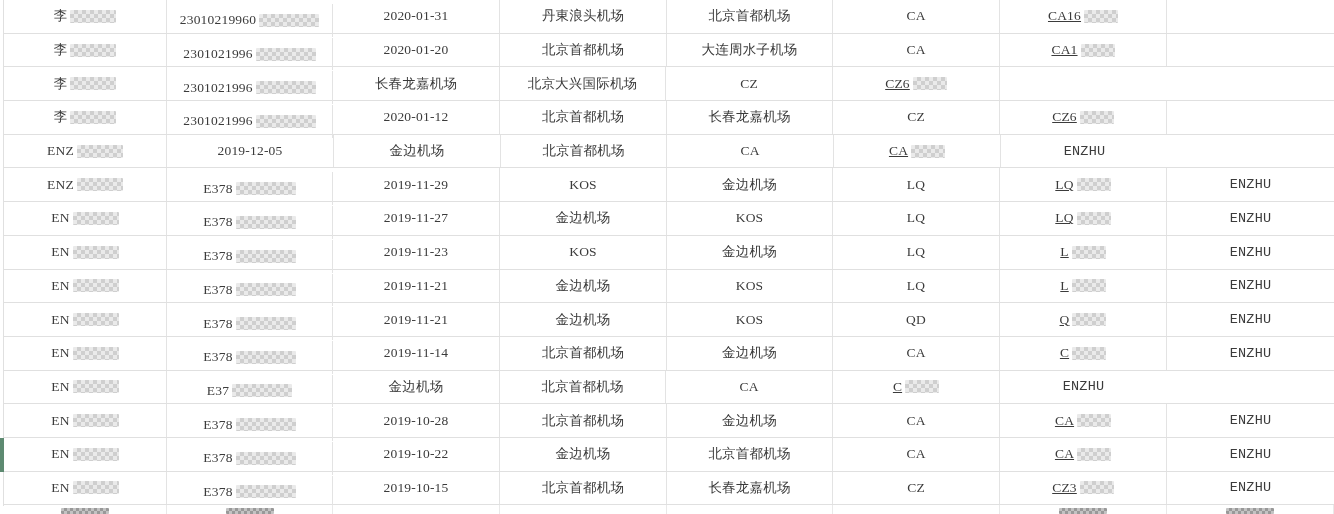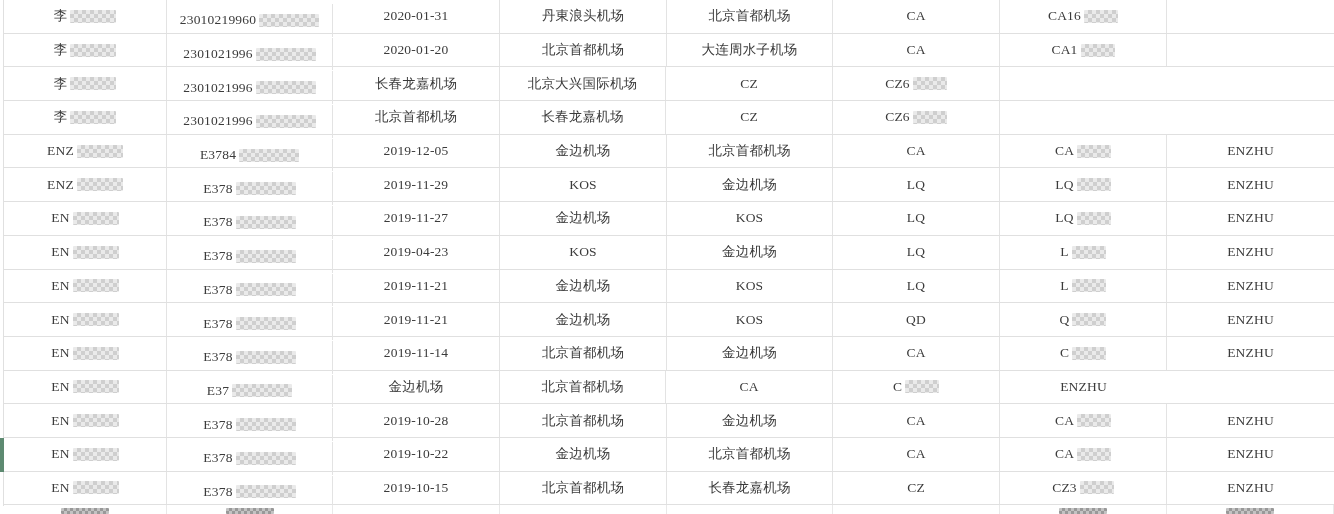--- a/index.html
+++ b/index.html
@@ -24,21 +24,21 @@
   }
   .row.partial{height:8.5px;border-bottom:none;align-items:flex-end;}
   .cell{
     box-sizing:border-box;height:100%;
     display:flex;align-items:center;justify-content:center;
     border-right:1px solid #e3e3e3;
     font-size:13.5px;letter-spacing:.2px;white-space:nowrap;overflow:hidden;
   }
   .row.partial .cell{border-right:1px solid #e9e9e9;align-items:flex-end;}
   .c0{width:163px;}.c1{width:166px;margin-top:8px;}.c2{width:167px;text-align:center;}.c3{width:167px;}
-  .c4{width:166px;}.c5{width:167px;}.c6{width:167px;}.c7{width:167px;border-right:none;}
+  .c4{width:166px;}.c5{width:167px;}.c6{width:167px;text-decoration:underline;}.c7{width:167px;border-right:none;font-family:Liberation Mono, monospace;}
   .txt{display:inline-block;vertical-align:middle;}
   .blur{
     display:inline-block;vertical-align:middle;height:13px;margin-left:3px;
     border-radius:1px;opacity:.85;
     background-image:
       linear-gradient(45deg,#c7c7c7 25%,transparent 25%,transparent 75%,#c7c7c7 75%),
       linear-gradient(45deg,#c7c7c7 25%,#e7e7e7 25%,#e7e7e7 75%,#c7c7c7 75%);
     background-size:8px 8px;background-position:0 0,4px 4px;
   }
   .b-name{width:46px;}
@@ -139,44 +139,43 @@
       </div>
       <div class="row">
         <div class="cell c0">
           <span class="txt">李</span>
           <span class="blur b-name"></span>
         </div>
         <div class="cell c1">
           <span class="txt">2301021996</span>
           <span class="blur b-id"></span>
         </div>
+        <div class="cell c2">
+          <span class="txt">2020-01-12</span>
+        </div>
         <div class="cell c3">
           <span class="txt">北京首都机场</span>
         </div>
         <div class="cell c4">
           <span class="txt">长春龙嘉机场</span>
         </div>
         <div class="cell c5">
           <span class="txt">CZ</span>
         </div>
         <div class="cell c6">
           <span class="txt">CZ6</span>
           <span class="blur b-flt"></span>
         </div>
         <div class="cell c7"></div>
       </div>
       <div class="row">
         <div class="cell c0">
           <span class="txt">ENZ</span>
           <span class="blur b-name"></span>
         </div>
-        <div class="cell c1">
-          <span class="txt">E3784</span>
-          <span class="blur b-id"></span>
-        </div>
         <div class="cell c2">
           <span class="txt">2019-12-05</span>
         </div>
         <div class="cell c3">
           <span class="txt">金边机场</span>
         </div>
         <div class="cell c4">
           <span class="txt">北京首都机场</span>
         </div>
         <div class="cell c5">
@@ -251,21 +250,21 @@
       <div class="row">
         <div class="cell c0">
           <span class="txt">EN</span>
           <span class="blur b-name"></span>
         </div>
         <div class="cell c1">
           <span class="txt">E378</span>
           <span class="blur b-id"></span>
         </div>
         <div class="cell c2">
-          <span class="txt">2019-04-23</span>
+          <span class="txt">2019-11-23</span>
         </div>
         <div class="cell c3">
           <span class="txt">KOS</span>
         </div>
         <div class="cell c4">
           <span class="txt">金边机场</span>
         </div>
         <div class="cell c5">
           <span class="txt">LQ</span>
         </div>

